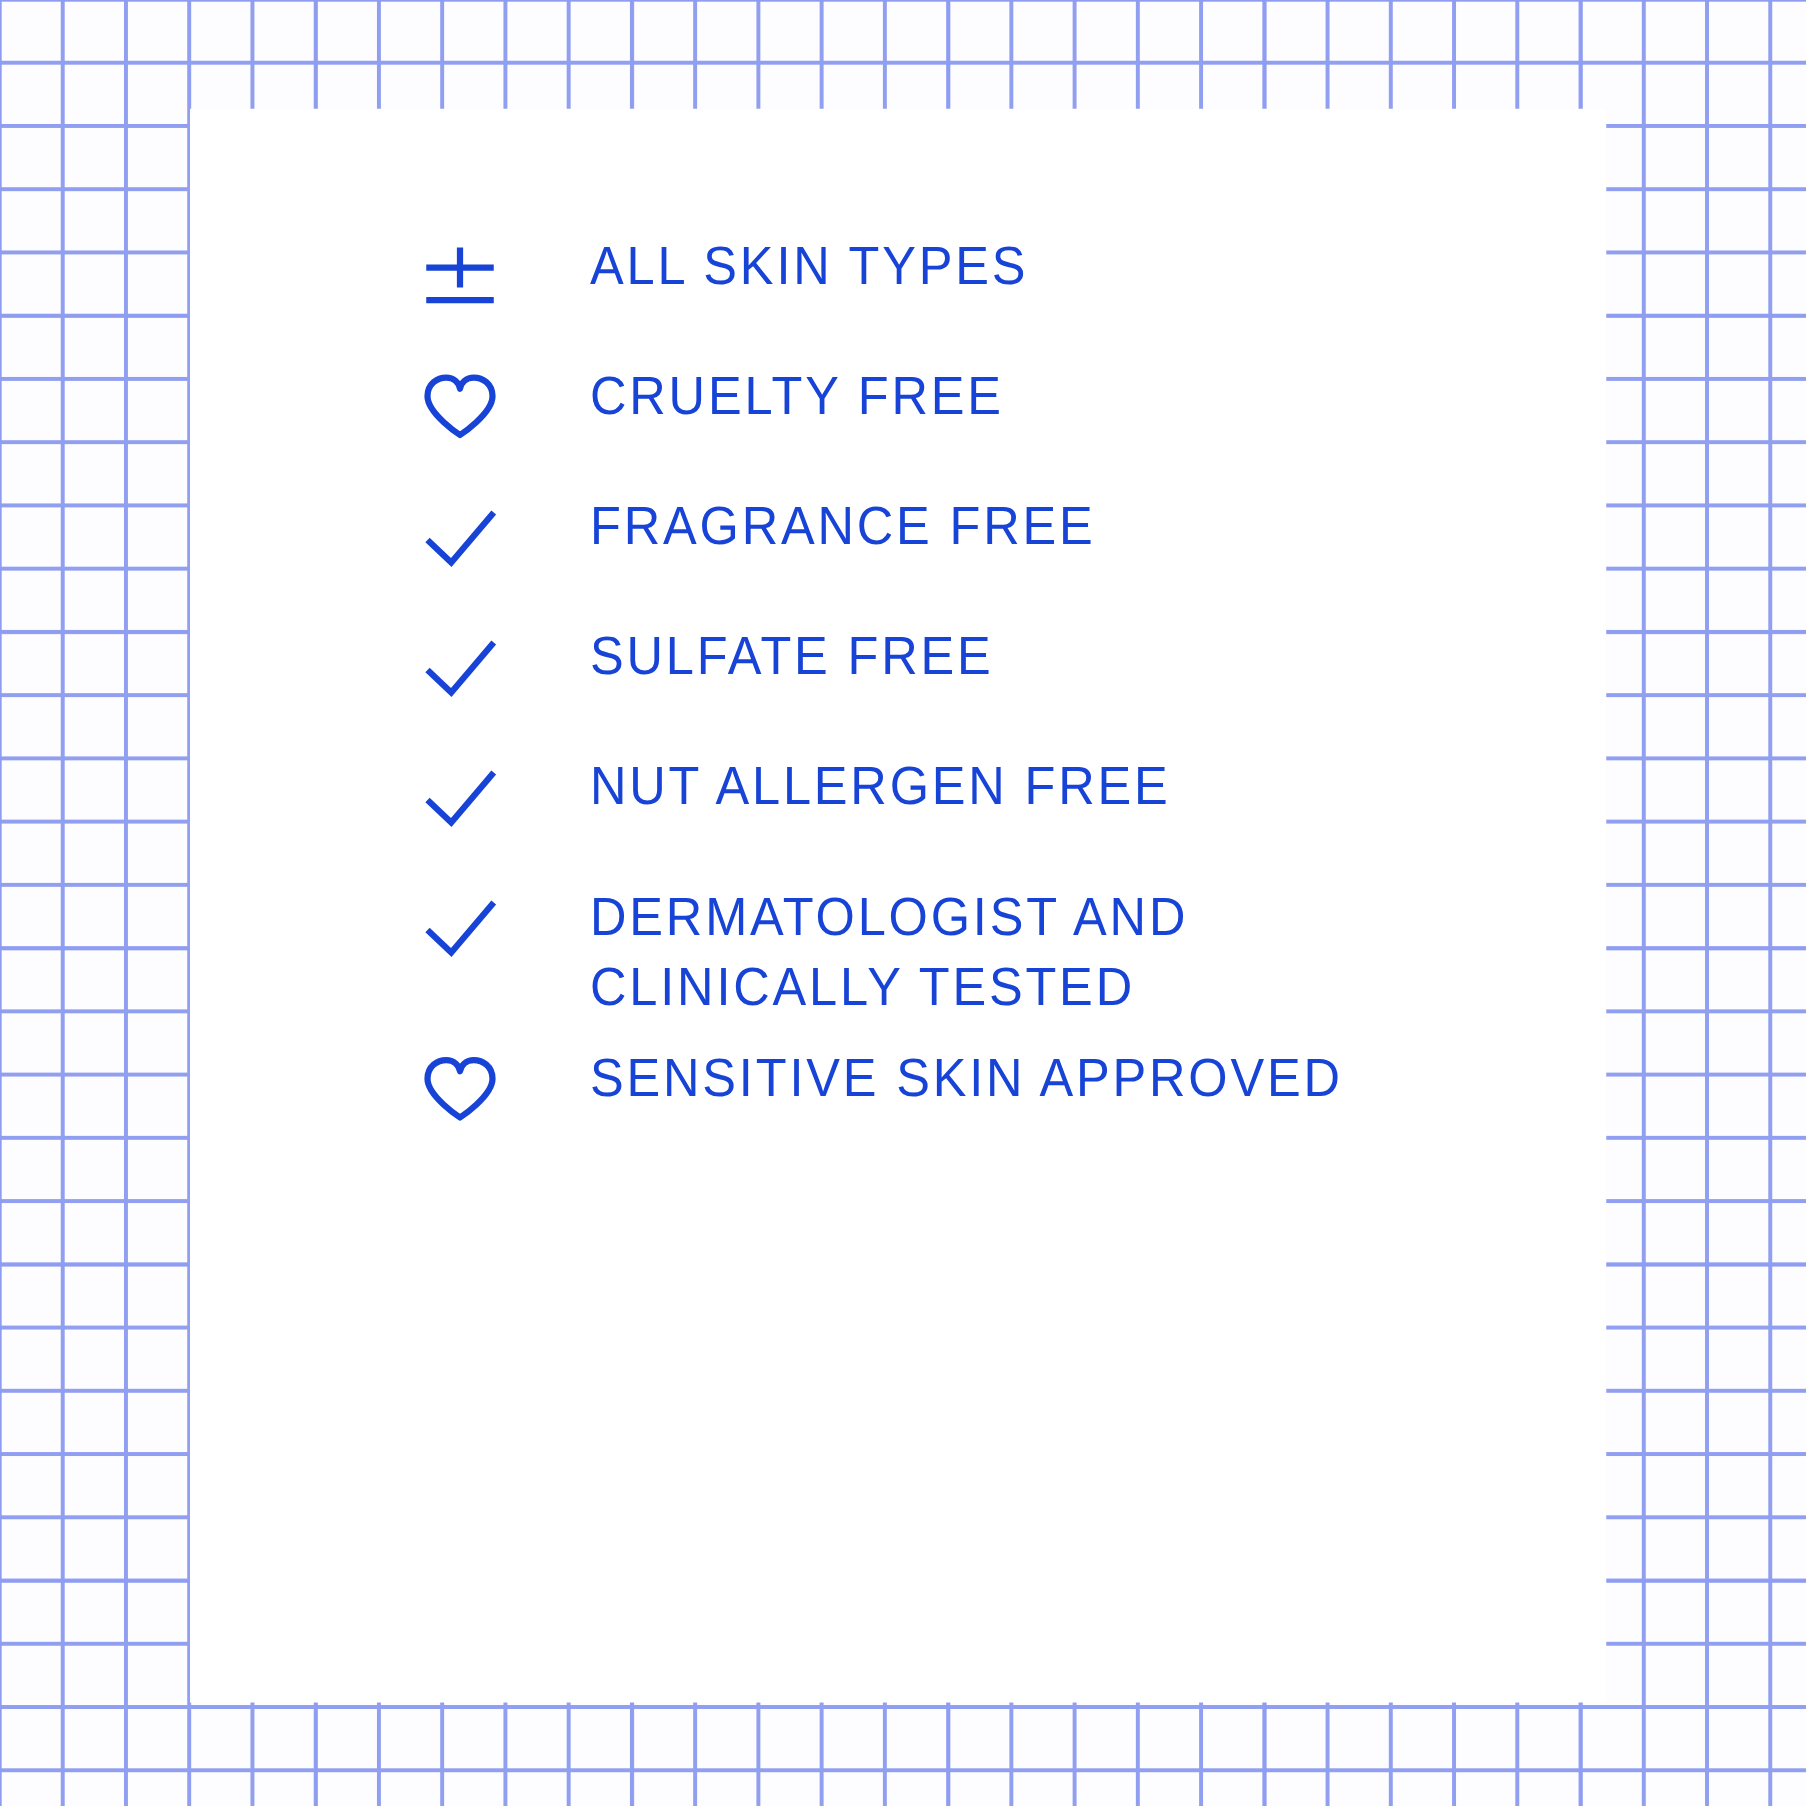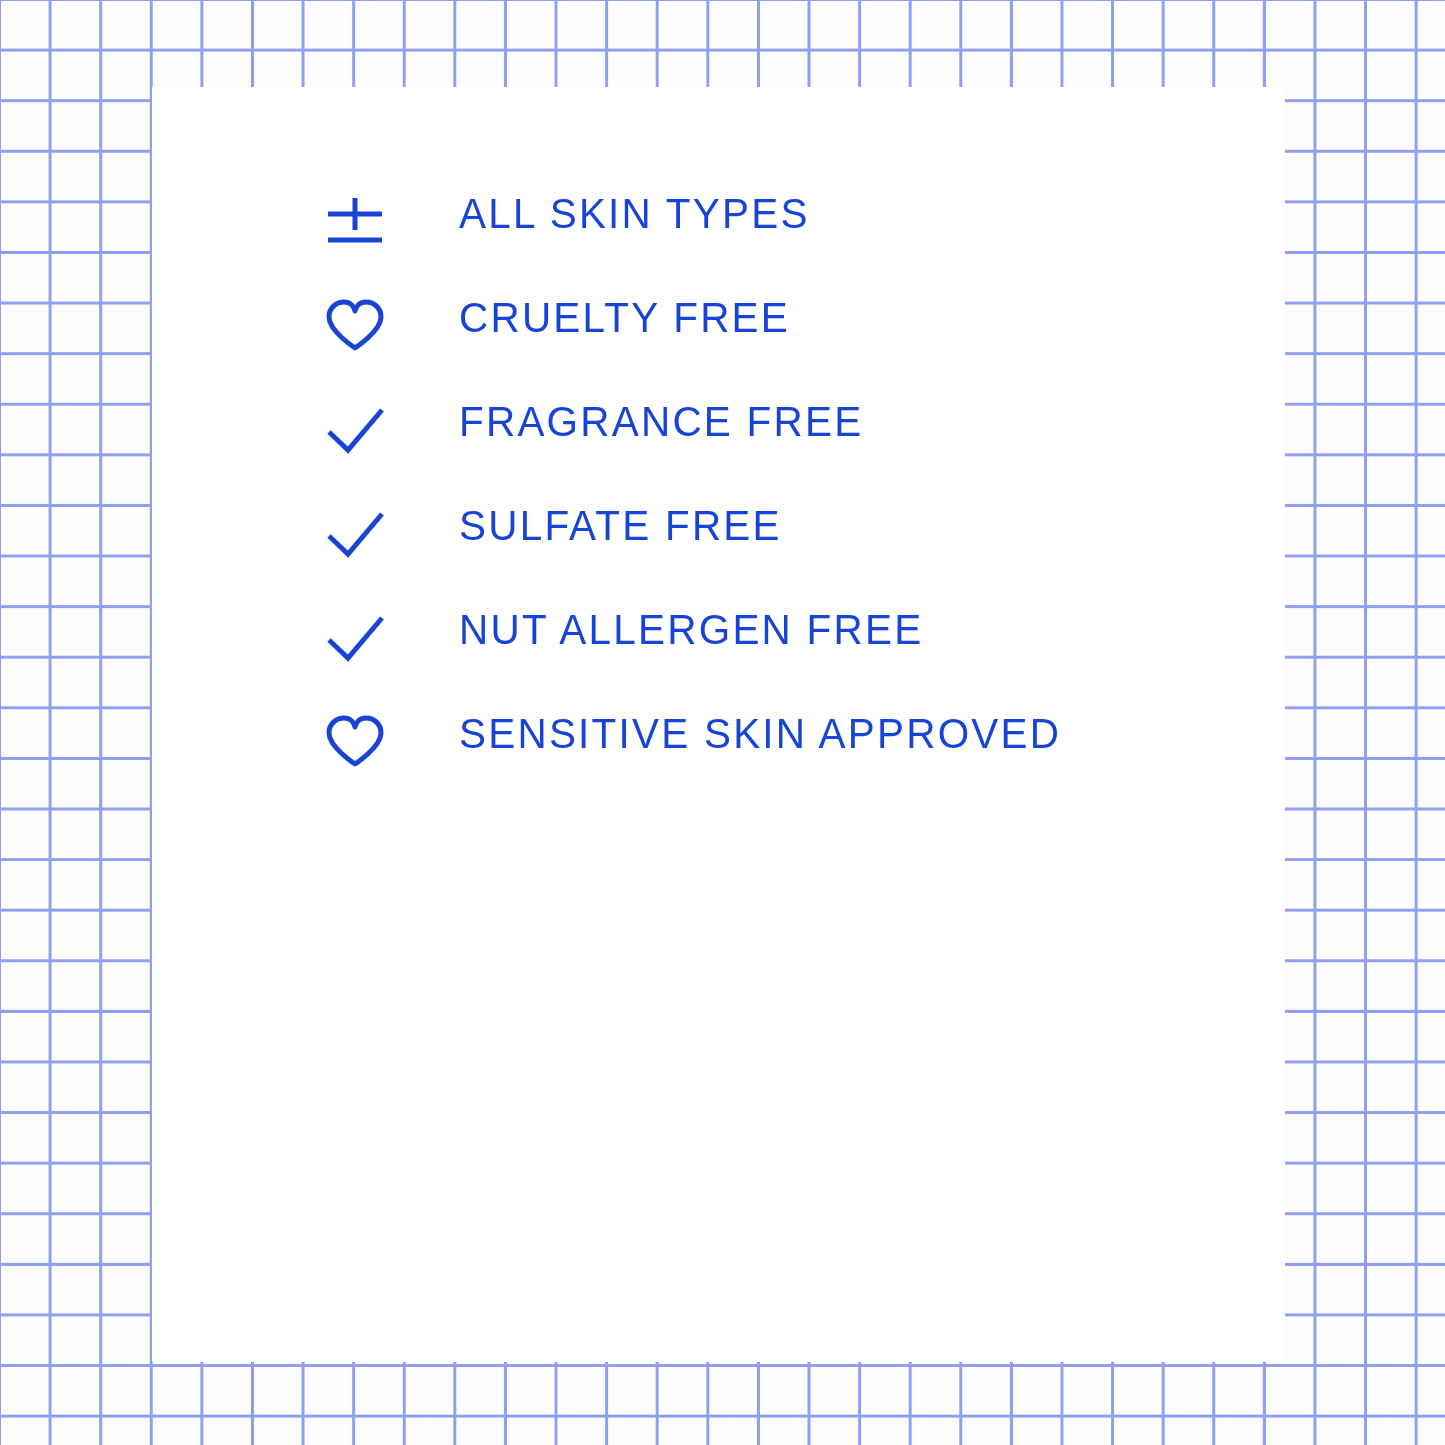--- a/index.html
+++ b/index.html
@@ -47,21 +47,21 @@
     left: 152px;
     top: 87px;
     width: 1133px;
     height: 1275px;
     background: #ffffff;
   }
 
   
   #claims-list {
     position: absolute;
-    left: 324px;
+    left: 337px;
     top: 186px;
     width: 940px;
   }
   .claim-row {
     position: relative;
     display: flex;
     align-items: flex-start;
     height: 104px;
   }
   .claim-row.tall { height: 130px; }
@@ -141,20 +141,29 @@
         <span class="claim-label">SULFATE FREE</span>
       </div>
       <div class="claim-row">
         <span class="claim-icon">
           <svg viewBox="0 0 62 62" aria-hidden="true">
             <polyline points="5,32 24,50 58,10" fill="none" stroke="#1744d6" stroke-width="5" stroke-linecap="butt" stroke-linejoin="miter"></polyline>
           </svg>
         </span>
         <span class="claim-label">NUT ALLERGEN FREE</span>
       </div>
+      <div class="claim-row tall">
+        <span class="claim-icon">
+          <svg viewBox="0 0 62 62" aria-hidden="true">
+            <polyline points="5,32 24,50 58,10" fill="none" stroke="#1744d6" stroke-width="5" stroke-linecap="butt" stroke-linejoin="miter"></polyline>
+          </svg>
+        </span>
+        <span class="claim-label">DERMATOLOGIST AND
+CLINICALLY TESTED</span>
+      </div>
       <div class="claim-row">
         <span class="claim-icon">
           <svg viewBox="0 0 62 62" aria-hidden="true">
             <path d="M31 52 C 31 52, 5 35, 5 21 C 5 11, 13 6, 20 6 C 26 6, 30 10, 31 15 C 32 10, 36 6, 42 6 C 49 6, 57 11, 57 21 C 57 35, 31 52, 31 52 Z" fill="none" stroke="#1744d6" stroke-width="5" stroke-linejoin="round"></path>
           </svg>
         </span>
         <span class="claim-label">SENSITIVE SKIN APPROVED</span>
       </div>
     </div>
 

